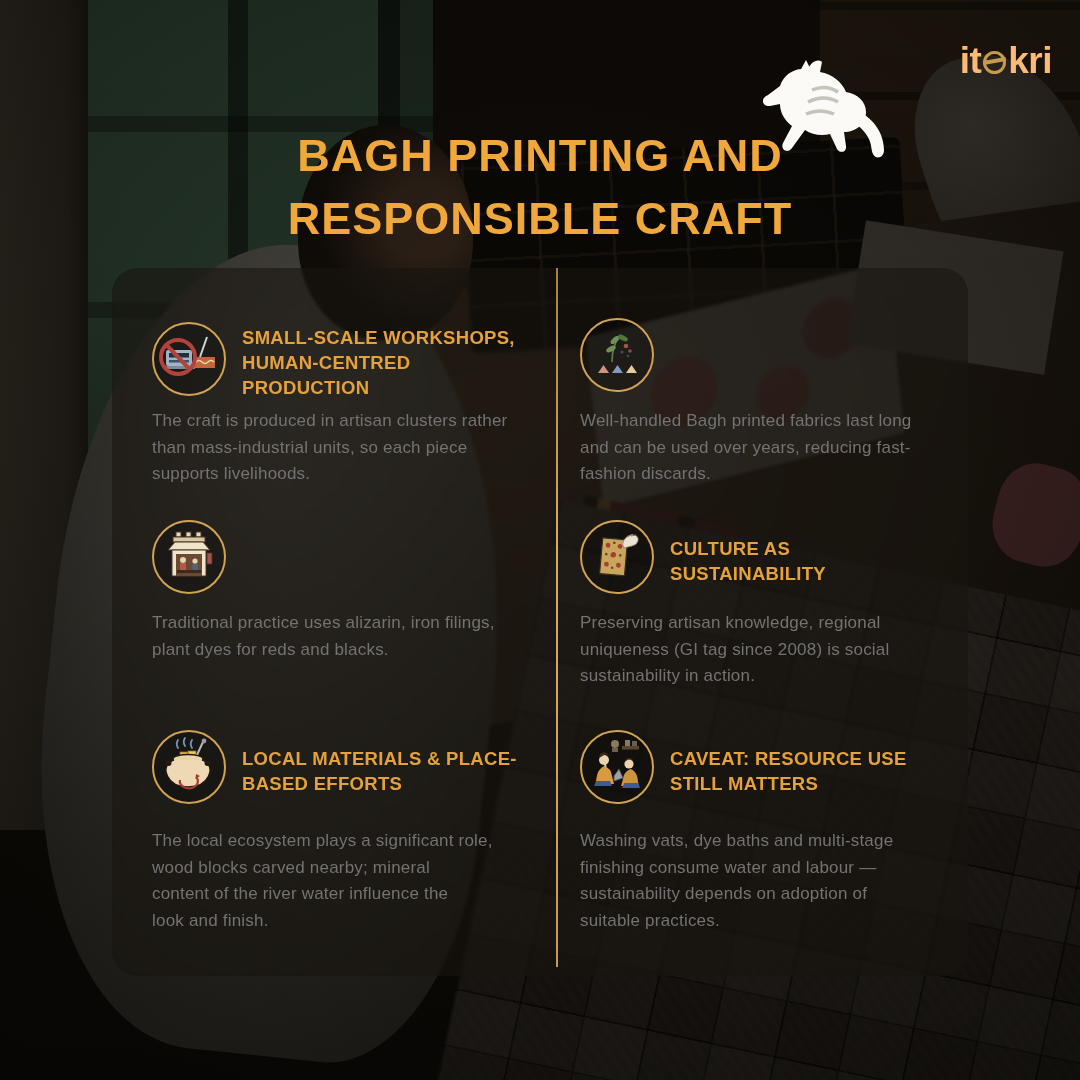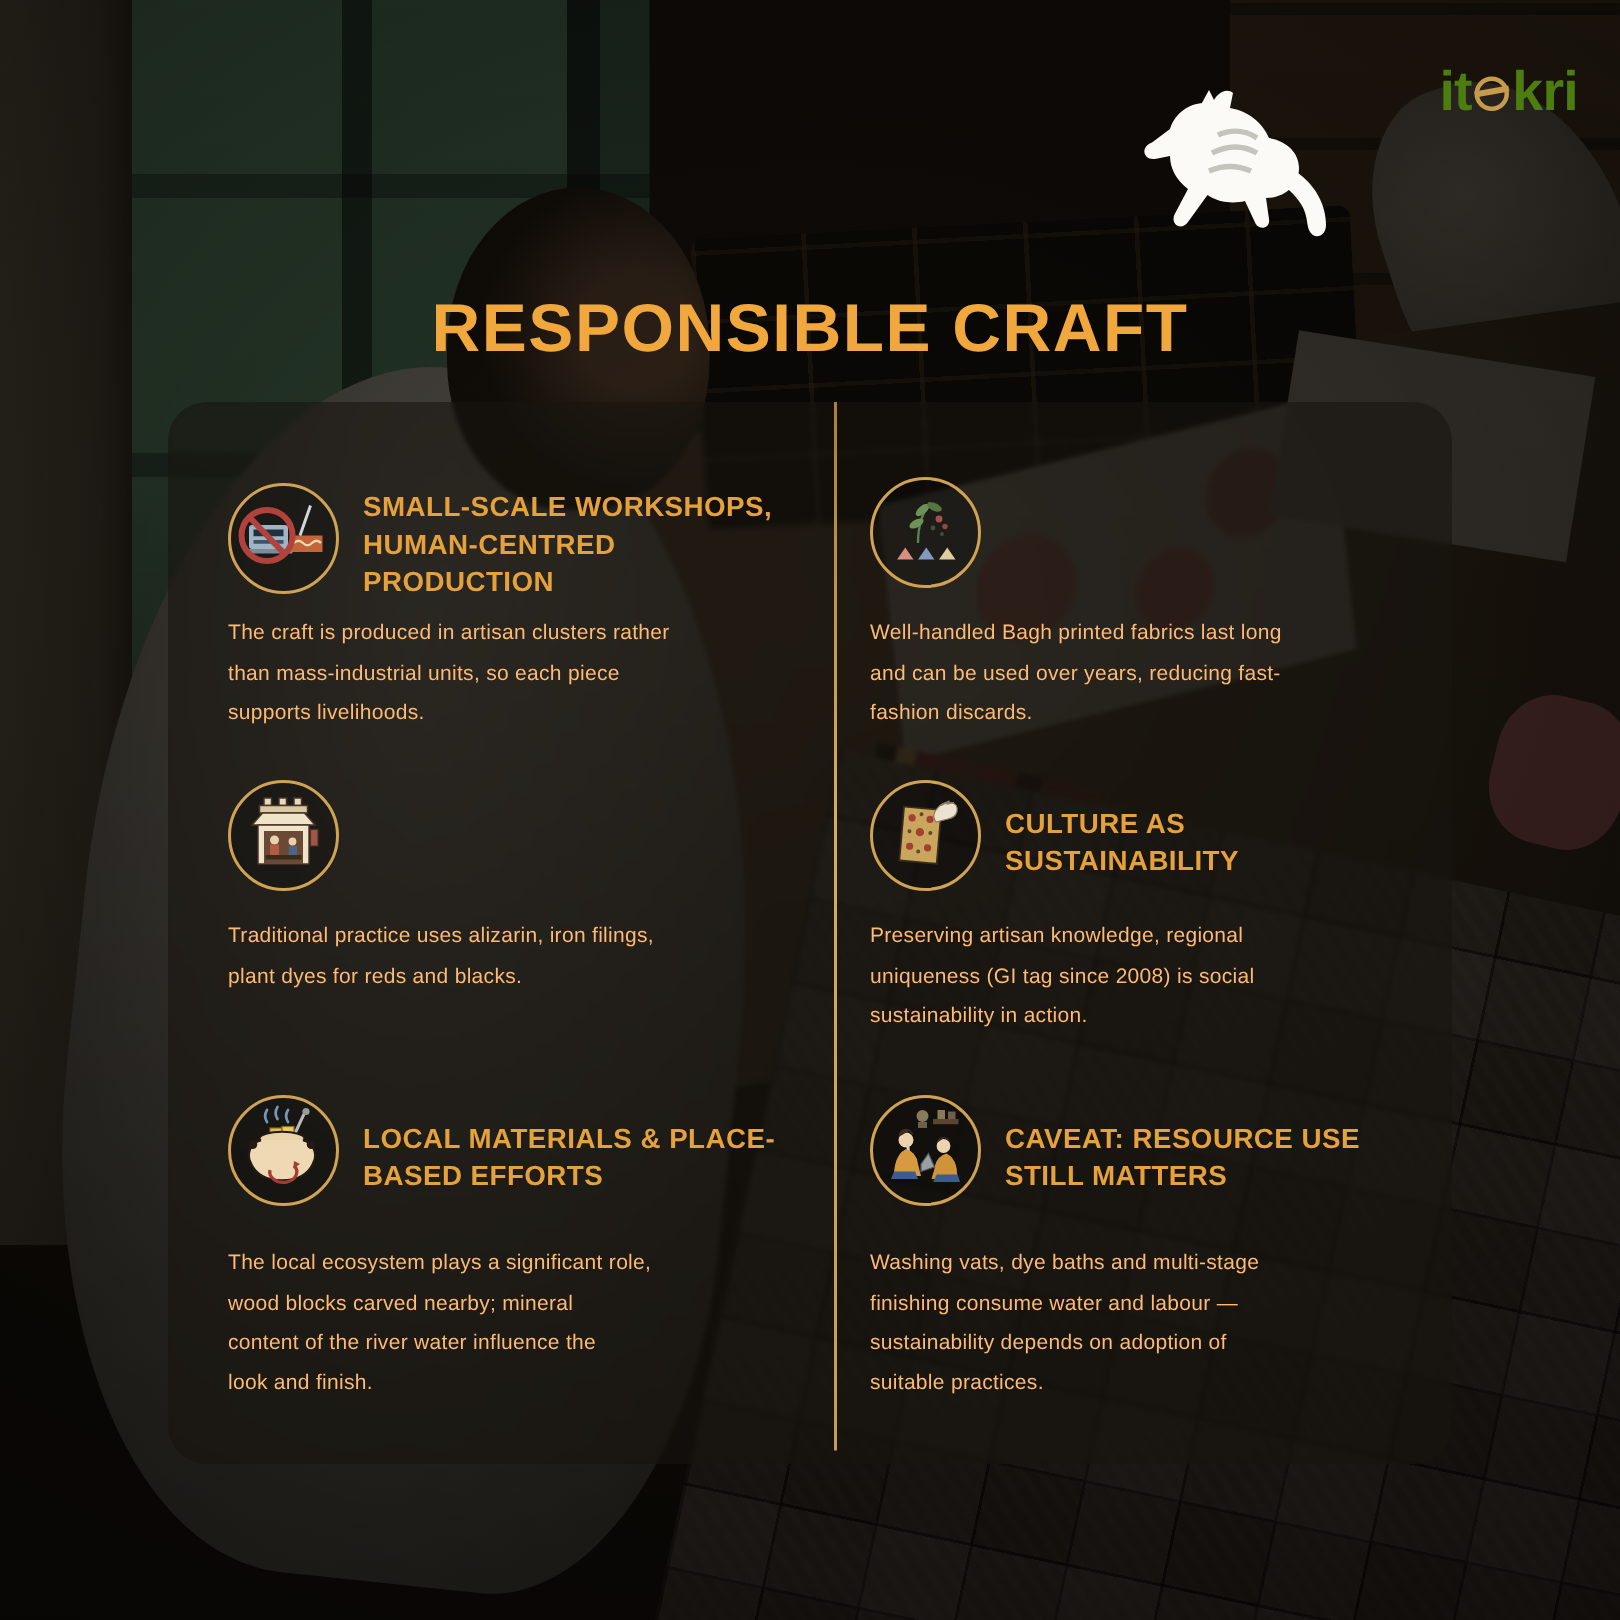--- a/index.html
+++ b/index.html
@@ -53,42 +53,42 @@
       repeating-linear-gradient(0deg, rgba(0,0,0,.6) 0 2px, rgba(0,0,0,0) 2px 57px),
       repeating-linear-gradient(90deg, rgba(0,0,0,.6) 0 2px, rgba(0,0,0,0) 2px 65px),
       repeating-linear-gradient(45deg, rgba(255,255,255,.025) 0 5px, rgba(0,0,0,0) 5px 11px),
       #342c24;}
   .bg-vignette{inset:0;background:
       radial-gradient(120% 92% at 50% 38%, rgba(0,0,0,0) 0%, rgba(0,0,0,.42) 68%, rgba(0,0,0,.6) 100%),
       linear-gradient(rgba(10,8,5,.40), rgba(10,8,5,.50));}
 
   
   .logo{position:absolute;right:28px;top:42px;z-index:6;display:flex;align-items:center;
-        font-size:37px;font-weight:700;color:#4d7c0f;letter-spacing:-0.5px;line-height:1;text-align:center;}
+        font-size:37px;font-weight:700;color:#fdba74;letter-spacing:-0.5px;line-height:1;text-align:center;}
   .logo-o{width:23px;height:23px;border:3.5px solid #C79B4C;border-radius:50%;
         display:inline-block;margin:3px 2px 0 2px;position:relative;}
   .logo-o::after{content:"";position:absolute;left:-3px;right:-3px;top:5px;height:3.5px;
         background:#C79B4C;transform:rotate(-10deg);}
   .title{position:absolute;left:0;right:0;top:94px;z-index:4;text-align:center;
         color:#F0A73C;font-size:45px;font-weight:700;letter-spacing:1px;line-height:63px;}
   .tiger{position:absolute;left:742px;top:50px;width:152px;height:120px;z-index:5;}
 
   
   .panel{position:absolute;left:112px;top:268px;width:856px;height:708px;border-radius:26px;
         background:rgba(24,20,16,.58);-webkit-backdrop-filter:blur(1.5px);backdrop-filter:blur(1.5px);z-index:8;}
   .divider{position:absolute;left:444px;top:0;width:2px;height:699px;
         background:linear-gradient(#a9813c,#d8ac5e 40%,#c59c52);}
   .cell{position:absolute;height:195px;}
   .cell-head{display:flex;gap:16px;align-items:center;}
   .icon-circle{flex:0 0 74px;width:74px;height:74px;border:2px solid #CFA254;border-radius:50%;
         background:rgba(0,0,0,.22);display:flex;align-items:center;justify-content:center;}
   .cell-title{margin:7px 0 0 0;color:#E5A13C;font-size:18.5px;font-weight:700;
         letter-spacing:.3px;line-height:25px;white-space:pre-line;}
-  .cell-body{position:absolute;left:0;right:0;top:90px;margin:0;color:#fdba74;
-        font-size:14px;line-height:26.5px;letter-spacing:.2px;white-space:pre-line;}
+  .cell-body{position:absolute;left:0;right:0;top:90px;margin:0;color:#737373;
+        font-size:17px;line-height:26.5px;letter-spacing:.2px;white-space:pre-line;}
   .cell.r3 .cell-body{top:98px;}
 </style>
 </head>
 <body>
 
 <div class="canvas">
 
   <div class="bg">
     <div class="bg-wall"></div>
     <div class="bg-door"></div>
@@ -115,21 +115,21 @@
   <svg class="tiger" viewBox="0 0 152 120">
     <path d="M38 36 C42 23 56 16 66 20 C68 12 76 8 80 12 L78 22 C90 24 100 32 104 42 C116 44 124 52 124 62
              C124 74 114 82 102 82 L104 96 C105 102 98 104 95 99 L88 84 C80 86 70 85 63 80 L50 98
              C46 104 38 100 41 93 L50 76 C42 70 38 62 38 54 L28 56 C20 57 18 48 26 45 Z" fill="#fbfaf6"></path>
     <path d="M58 21 l6 -11 5 10 z" fill="#fbfaf6"></path>
     <path d="M118 62 C136 72 142 88 142 100 C142 108 134 110 131 104 C128 98 132 88 114 74 Z" fill="#fbfaf6"></path>
     <path d="M70 40 q14 -6 26 2 M66 52 q16 -8 30 0 M64 64 q14 -6 28 0" stroke="#97968c" stroke-width="3.5" fill="none" opacity=".55"></path>
   </svg>
 
   <h1 class="title">
-    <br>
+    <span>BAGH PRINTING AND</span><br>
     <span>RESPONSIBLE CRAFT</span>
   </h1>
 
   <main class="panel">
     <div class="divider"></div>
 
     <section class="cell" style="left:40px;top:50px;width:398px">
       <div class="cell-head">
         <div class="icon-circle">
           <svg width="70" height="70" viewBox="0 0 70 70">

